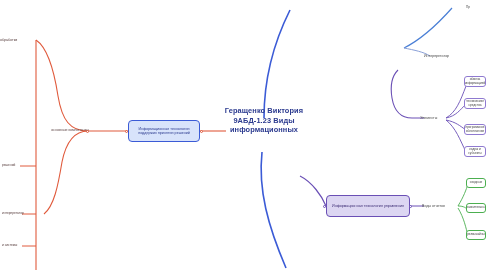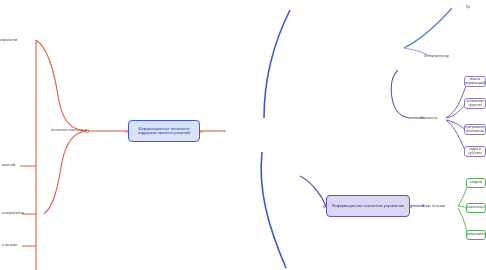--- a/index.html
+++ b/index.html
@@ -120,20 +120,23 @@
     <path d="M446 120 C 456 128, 460 140, 466 152" stroke="#6a4fb5" stroke-width="0.9" fill="none"></path>
 
     <path d="M300 176 C 312 182, 322 196, 326 206" stroke="#6a4fb5" stroke-width="1.2" fill="none"></path>
     <path d="M410 206 L 424 206" stroke="#6a4fb5" stroke-width="1" fill="none"></path>
     <path d="M458 206 C 464 196, 466 190, 468 184" stroke="#4caf50" stroke-width="0.9" fill="none"></path>
     <path d="M458 206 C 464 206, 466 208, 468 210" stroke="#4caf50" stroke-width="0.9" fill="none"></path>
     <path d="M458 208 C 464 218, 466 228, 468 236" stroke="#4caf50" stroke-width="0.9" fill="none"></path>
   </svg>
 
   <div class="node root" style="left:214px; top:106px; width:100px;">
+    <div>Геращенко Виктория</div>
+    <div>9АБД-1.23 Виды</div>
+    <div>информационных</div>
   </div>
 
   <div class="node pill" style="left:128px; top:120px; width:72px; height:22px;">
     <span>Информационная технология
 поддержки принятия решений</span>
   </div>
   <div class="dot" style="left:200px; top:129.5px;"></div>
   <div class="dot" style="left:125px; top:129.5px;"></div>
 
   <div class="node plain red" style="left:0px; top:36px; width:34px; height:8px; justify-content:flex-start;">

